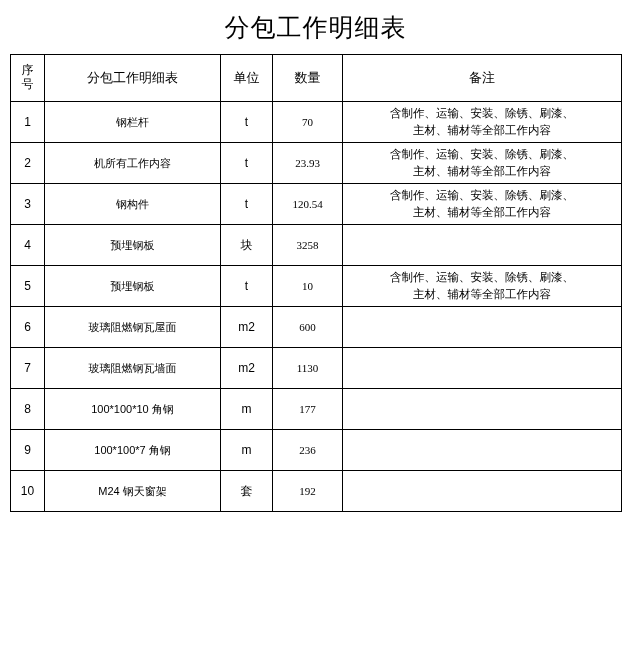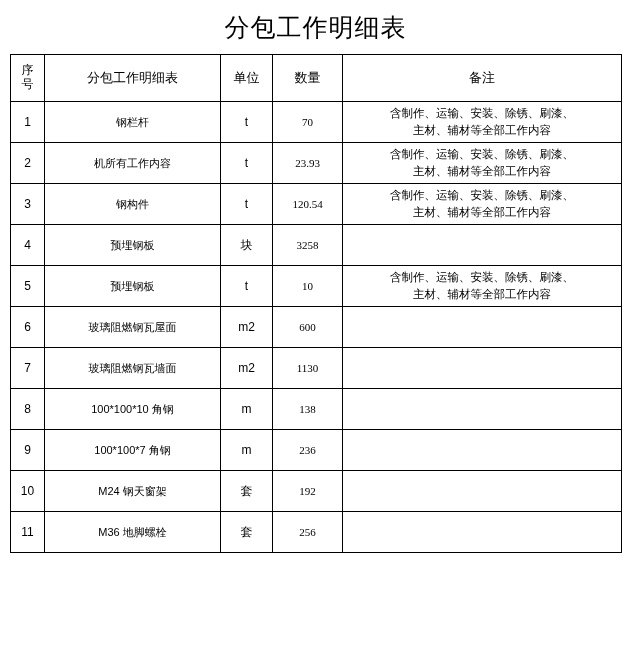--- a/index.html
+++ b/index.html
@@ -185,41 +185,34 @@
             <td class="no">7</td>
             <td class="name">玻璃阻燃钢瓦墙面</td>
             <td class="unit">m2</td>
             <td class="qty">1130</td>
             <td class="remark"></td>
           </tr>
           <tr>
             <td class="no">8</td>
             <td class="name">100*100*10 角钢</td>
             <td class="unit">m</td>
-            <td class="qty">138</td>
+            <td class="qty">177</td>
             <td class="remark"></td>
           </tr>
           <tr>
             <td class="no">9</td>
             <td class="name">100*100*7 角钢</td>
             <td class="unit">m</td>
             <td class="qty">236</td>
             <td class="remark"></td>
           </tr>
           <tr>
             <td class="no">10</td>
             <td class="name">M24 钢天窗架</td>
             <td class="unit">套</td>
             <td class="qty">192</td>
             <td class="remark"></td>
           </tr>
-          <tr>
-            <td class="no">11</td>
-            <td class="name">M36 地脚螺栓</td>
-            <td class="unit">套</td>
-            <td class="qty">256</td>
-            <td class="remark"></td>
-          </tr>
         </tbody>
     </table>
   </div>
 
 </div>
 
 </body></html>

